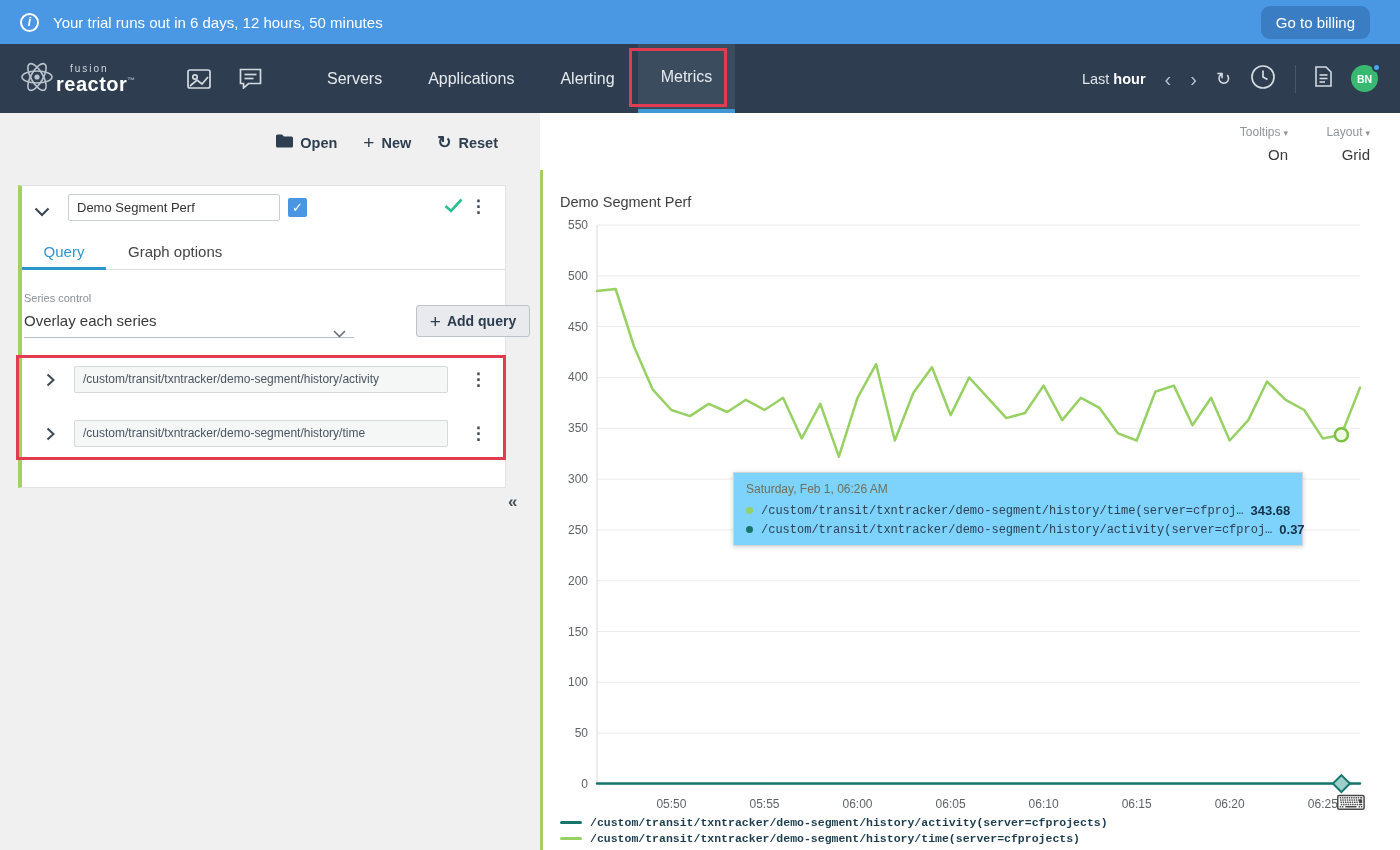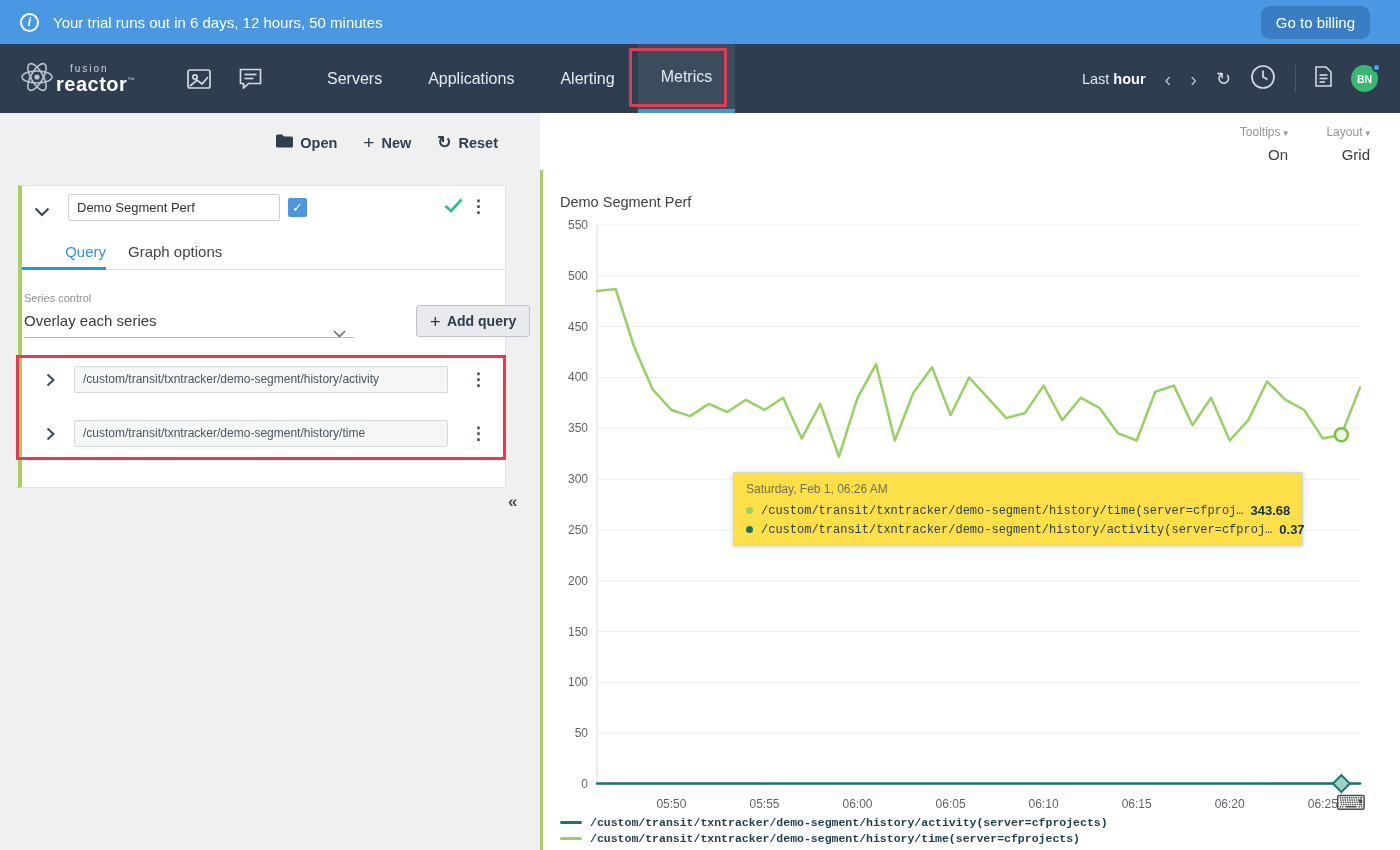--- a/index.html
+++ b/index.html
@@ -95,21 +95,21 @@
   .apply-check { position:absolute; left:422px; top:12px; cursor:pointer; }
   .kebab { color:#3d4a57; font-size:17px; font-weight:bold; cursor:pointer; line-height:1; }
   .kebab::before { content:"\22EE"; }
   .card-kebab { position:absolute; left:448px; top:12px; }
 
   .card-tabs {
     position:absolute; left:0; top:49px; width:100%; height:35px;
     border-bottom:1px solid #e0e0e0; display:flex;
   }
   .tab { height:35px; line-height:33px; font-size:15px; color:#454545; text-align:center; cursor:pointer; }
-  .tab-query { width:84px;text-align:right; }
+  .tab-query { width:84px; }
   .tab.active { color:#2b97cf; border-bottom:3px solid #2b97cf; }
   .tab-graph { margin-left:10px; padding:0 12px; }
 
   .series-label { position:absolute; left:2px; top:106px; font-size:11px; color:#8a9096; }
   .dropdown {
     position:absolute; left:2px; top:120px; width:330px; height:32px;
     border-bottom:1px solid #b7bdc2; font-size:15px; color:#3a3a3a;
     line-height:30px; cursor:pointer;
   }
   .dropdown-chev { position:absolute; right:8px; top:12px; }
@@ -141,21 +141,21 @@
   .rp-ctl-label { font-size:12px; color:#90959a; cursor:pointer; }
   .caret { font-size:9px; margin-left:3px; }
   .caret::before { content:"\25BE"; }
   .rp-ctl-value { font-size:15px; color:#3a3a3a; margin-top:7px; }
   .accent-line { position:absolute; left:0; top:57px; width:3px; height:680px; background:#a5cf63; }
   .chart-title { position:absolute; left:20px; top:81px; font-size:14.5px; color:#3f3f3f; }
   #chart-svg { position:absolute; left:12px; top:100px; }
 
   .chart-tooltip {
     position:absolute; left:193px; top:359px; width:570px;
-    background:#fde047; border:1px solid #cdd6da; box-shadow:0 1px 5px rgba(0,0,0,0.18);
+    background:#7dd3fc; border:1px solid #cdd6da; box-shadow:0 1px 5px rgba(0,0,0,0.18);
     padding:9px 12px 8px 12px; z-index:10;
   }
   .tt-title { font-size:12px; color:#70705a; margin-bottom:7px; }
   .tt-row { display:flex; align-items:center; margin-top:4px; white-space:nowrap; }
   .tt-dot { width:7px; height:7px; border-radius:50%; margin-right:8px; flex:none; }
   .tt-label { font-family:"Liberation Mono", monospace; font-size:12px; color:#2e4257; }
   .tt-value { font-size:13px; font-weight:bold; color:#16324a; margin-left:7px; }
 
   .legend { position:absolute; left:20px; top:703px; }
   .legend-item { display:flex; align-items:center; margin-bottom:3px; cursor:pointer; }

